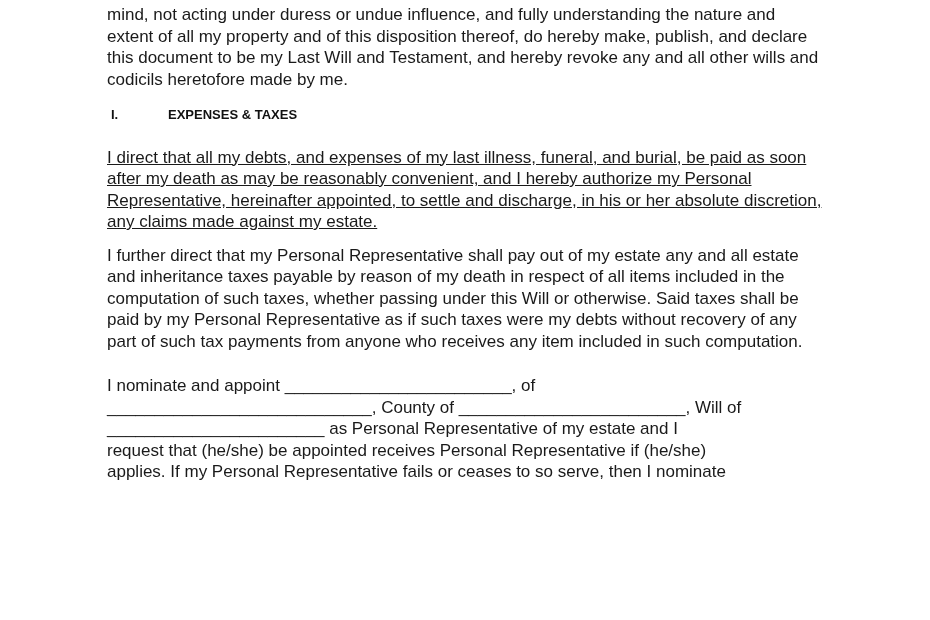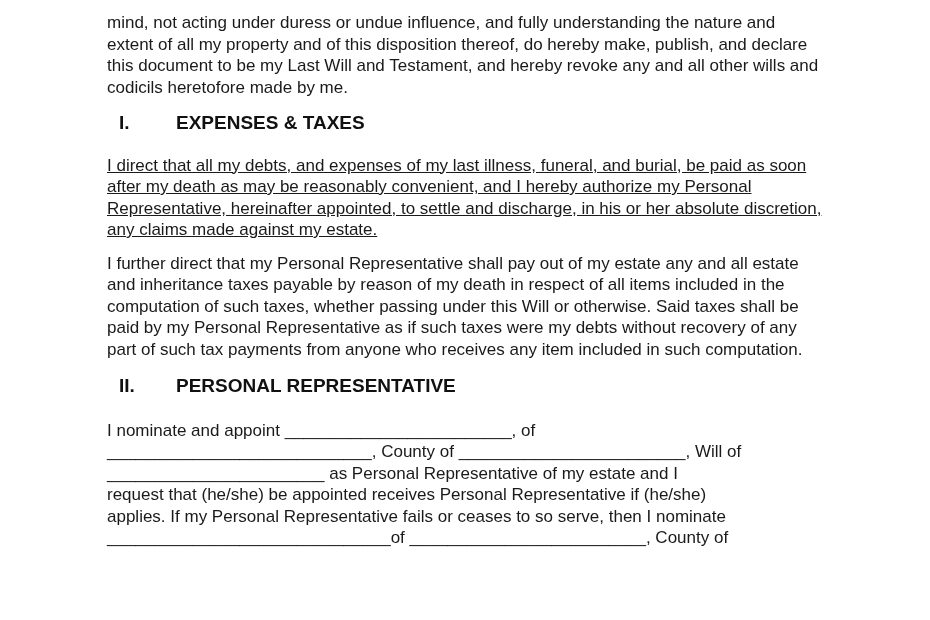--- a/index.html
+++ b/index.html
@@ -22,36 +22,36 @@
     font-family: "Liberation Sans", sans-serif;
     font-size: 17px;
     line-height: 21.5px;
     color: #1a1a1a;
     text-align: left;
   }
   .para {
     margin: 0;
   }
   .heading {
-    margin: 12px;
-    font-size: 19px;
+    margin: 4px;
+    font-size: 13px;
     font-weight: bold;
     line-height: 21.5px;
     color: #111111;
     white-space: nowrap;
   }
   .sec-num {
     display: inline-block;
     width: 57px;
   }
   .line {
     white-space: nowrap;
   }
   
-  .b-intro { margin-top: 12px; }
+  .b-intro { margin-top: 4px; }
   .b-h1    { margin-top: 14px; }
   .b-p2    { margin-top: 21px; text-decoration: underline; }
   .b-p3    { margin-top: 12px; }
   .b-h2    { margin-top: 15px; }
   .b-p4    { margin-top: 23px; }
   .b-h3    { margin-top: 19px; }
 </style>
 </head>
 <body>
 
@@ -61,28 +61,24 @@
     <p class="para b-intro">mind, not acting under duress or undue influence, and fully understanding the nature and extent of all my property and of this disposition thereof, do hereby make, publish, and declare this document to be my Last Will and Testament, and hereby revoke any and all other wills and codicils heretofore made by me.</p>
 
     <h2 class="heading b-h1">
       <span class="sec-num">I.</span><span class="sec-title">EXPENSES &amp; TAXES</span>
     </h2>
 
     <p class="para b-p2">I direct that all my debts, and expenses of my last illness, funeral, and burial, be paid as soon after my death as may be reasonably convenient, and I hereby authorize my Personal Representative, hereinafter appointed, to settle and discharge, in his or her absolute discretion, any claims made against my estate.</p>
 
     <p class="para b-p3">I further direct that my Personal Representative shall pay out of my estate any and all estate and inheritance taxes payable by reason of my death in respect of all items included in the computation of such taxes, whether passing under this Will or otherwise. Said taxes shall be paid by my Personal Representative as if such taxes were my debts without recovery of any part of such tax payments from anyone who receives any item included in such computation.</p>
 
-    <h2 class="heading b-h2">
-      <span class="sec-num">II.</span><span class="sec-title">PERSONAL REPRESENTATIVE</span>
-    </h2>
 
     <div class="para b-p4">
       <div class="line">I nominate and appoint ________________________, of</div>
       <div class="line">____________________________, County of ________________________, Will of</div>
       <div class="line">_______________________ as Personal Representative of my estate and I</div>
       <div class="line">request that (he/she) be appointed receives Personal Representative if (he/she)</div>
       <div class="line">applies. If my Personal Representative fails or ceases to so serve, then I nominate</div>
-      <div class="line">______________________________of _________________________, County of</div>
     </div>
 
 
   </div>
 </div>
 
 </body></html>

